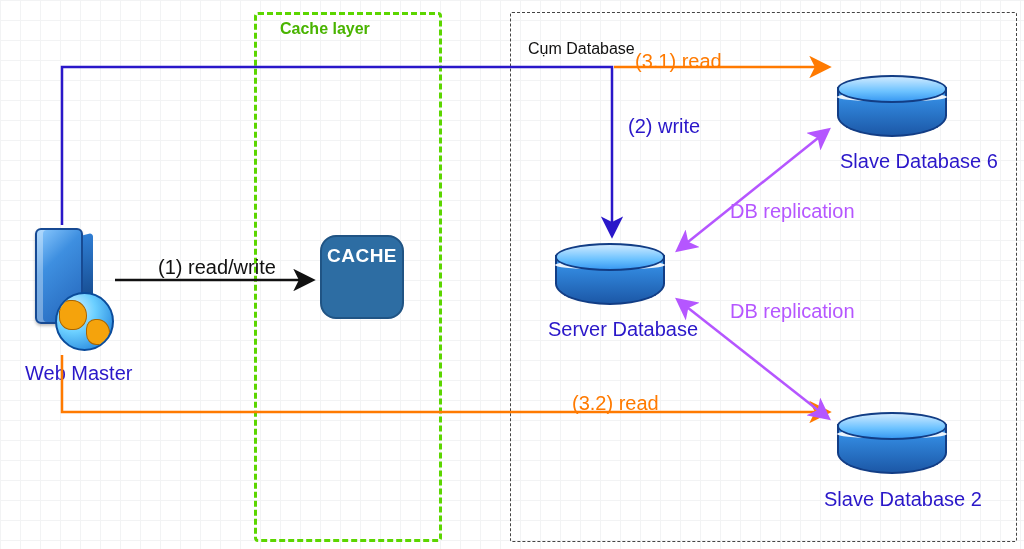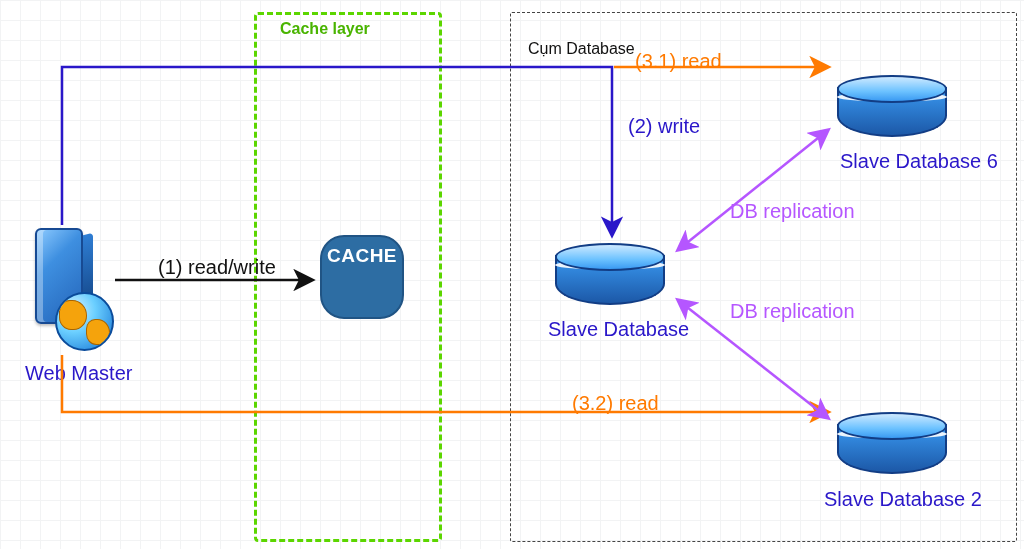--- a/index.html
+++ b/index.html
@@ -58,21 +58,21 @@
     white-space: nowrap;
   }
 
   
   .cache-block {
     position: absolute;
     width: 84px;
     height: 84px;
     background: #2d6da3;
     border: 2px solid #205484;
-    border-radius: 24px;
+    border-radius: 16px;
     color: #fff;
     font-weight: 800;
     font-size: 19px;
     letter-spacing: 0.5px;
     display: flex;
     align-items: flex-start;
     justify-content: center;
     padding-top: 8px;
     box-sizing: border-box;
   }
@@ -171,21 +171,21 @@
 
   <div class="cache-block" style="left:320px; top:235px;">
     <span>CACHE</span>
   </div>
 
   <div class="db" style="left:555px; top:243px;">
     <div class="body"></div>
       <div class="rim"></div>
       <div class="top"></div>
   </div>
-  <span class="label blue" style="left:548px; top:318px;">Slave Database</span>
+  <span class="label blue" style="left:548px; top:318px;">Server Database</span>
 
   <div class="db" style="left:837px; top:75px;">
     <div class="body"></div>
       <div class="rim"></div>
       <div class="top"></div>
   </div>
   <span class="label blue" style="left:840px; top:150px;">Slave Database 6</span>
 
   <div class="db" style="left:837px; top:412px;">
     <div class="body"></div>

